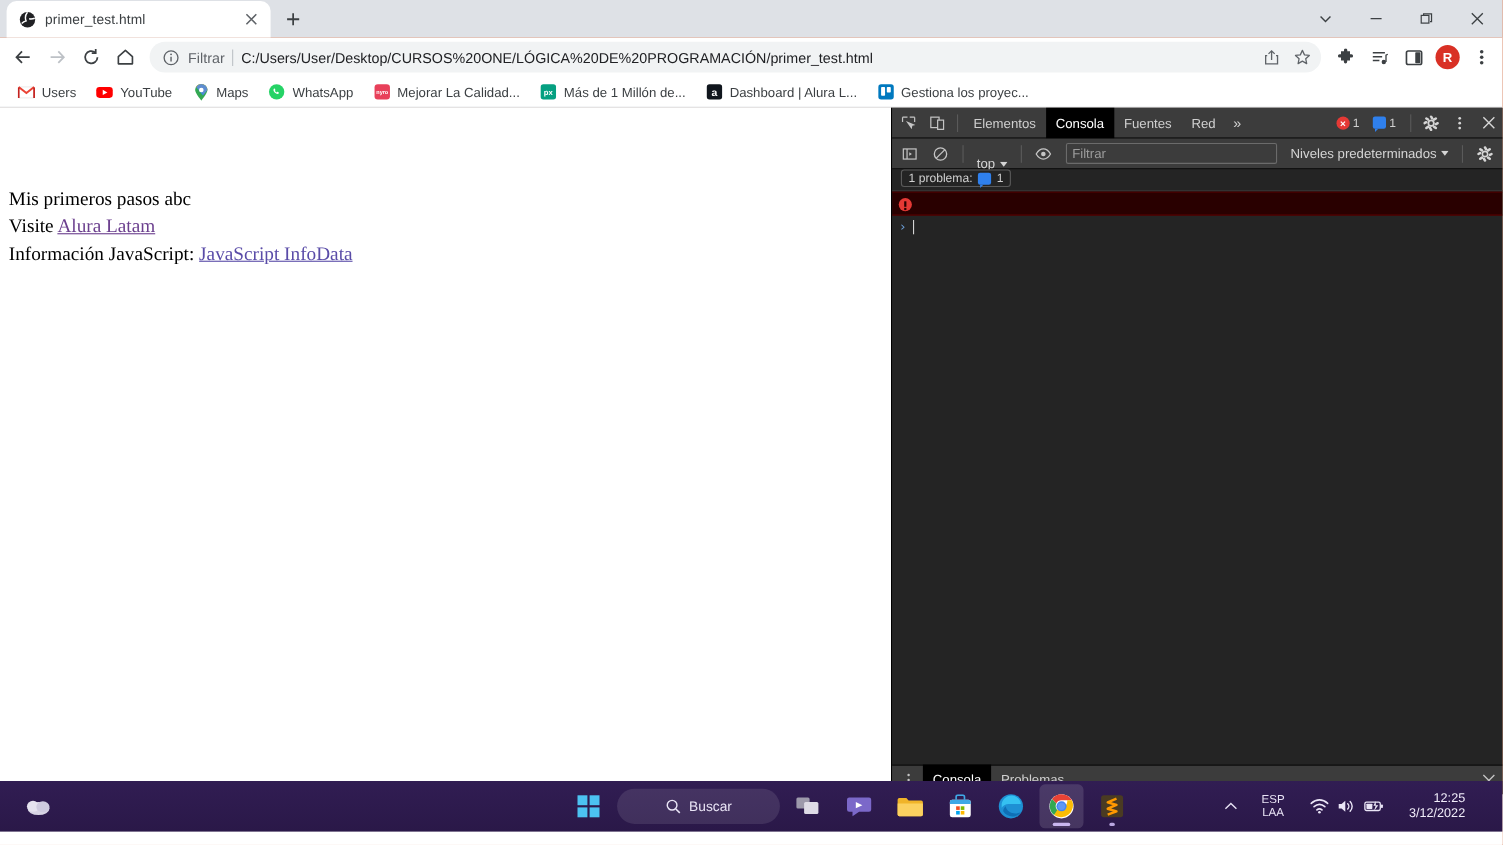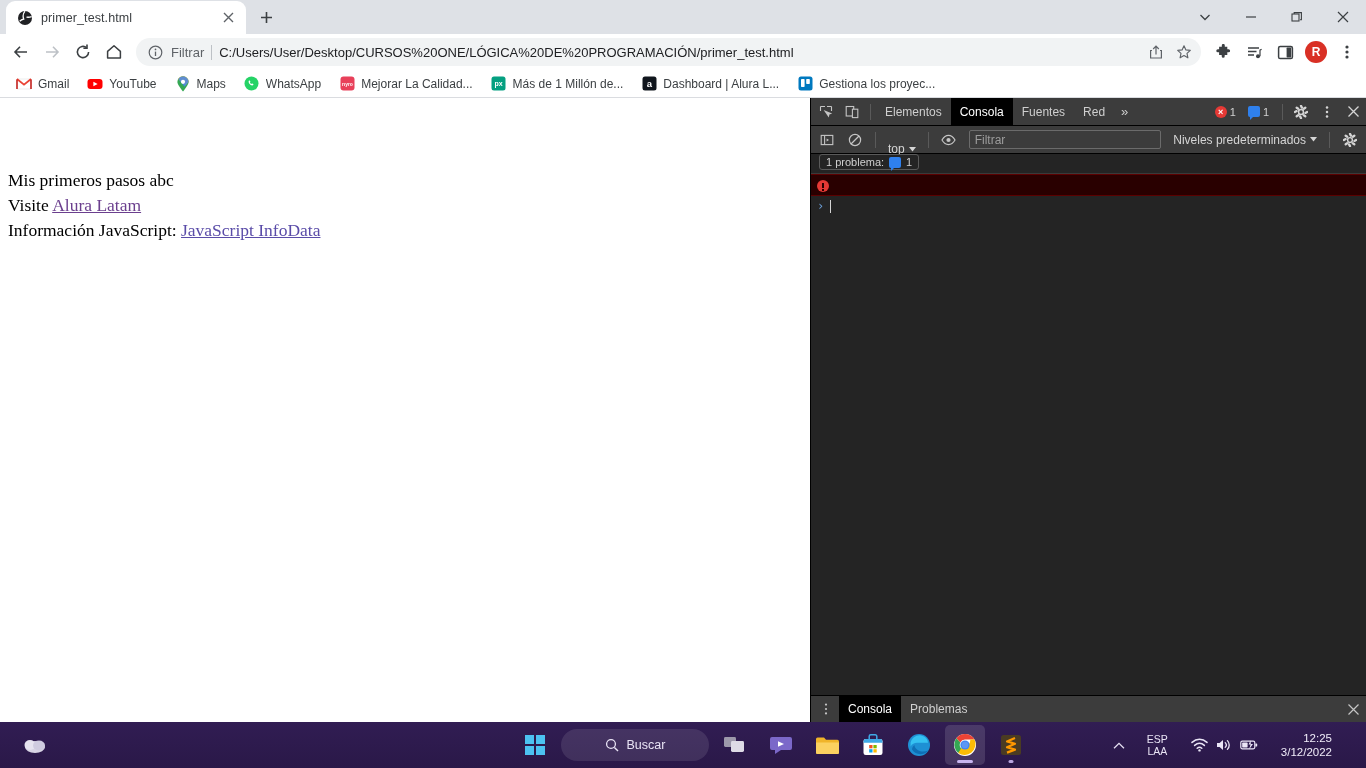--- a/index.html
+++ b/index.html
@@ -321,21 +321,21 @@
   .dt-drawer-tabbar {
     flex: 0 0 27px; height: 27px;
     background: #3c3c3c;
     border-top: 1px solid #000;
     display: flex; align-items: center;
     padding-left: 2px;
   }
 
   
   .taskbar {
-    position: absolute; left: 0; bottom: 0;
+    position: absolute; left: 0; bottom: 12px;
     width: 1366px; height: 46px;
     background: #2d1b4e;
     background: linear-gradient(180deg, #311d53 0%, #2a1848 100%);
     display: flex; align-items: center;
   }
   .tb-left { width: 440px; flex: 0 0 440px; display:flex; align-items:center; padding-left: 14px; }
   .tb-center { flex: 1 1 auto; display: flex; align-items: center; justify-content: center; gap: 6px; }
   .tb-right { flex: 0 0 auto; display: flex; align-items: center; gap: 10px; padding-right: 12px; }
 
   .tb-item {
@@ -522,21 +522,21 @@
 
       <div class="bm">
         <span class="bm-ico">
           <svg width="16" height="12" viewBox="0 0 16 12">
             <path d="M1 1 H15 V11 H1 Z" fill="#fff" stroke="#e0e0e0" stroke-width=".6"></path>
             <path d="M1 1 L8 6.6 L15 1" stroke="#ea4335" stroke-width="1.8" fill="none"></path>
             <path d="M1 11 V1.6" stroke="#c5221f" stroke-width="1.6"></path>
             <path d="M15 11 V1.6" stroke="#c5221f" stroke-width="1.6"></path>
           </svg>
         </span>
-        <span class="bm-label">Gmail</span>
+        <span class="bm-label">Users</span>
       </div>
 
       <div class="bm">
         <span class="bm-ico">
           <svg width="16" height="12" viewBox="0 0 16 12">
             <rect x="0.5" y="1" width="15" height="10" rx="3" fill="#ff0000"></rect>
             <path d="M6.4 3.7 L10.6 6 L6.4 8.3 Z" fill="#fff"></path>
           </svg>
         </span>
         <span class="bm-label">YouTube</span>

